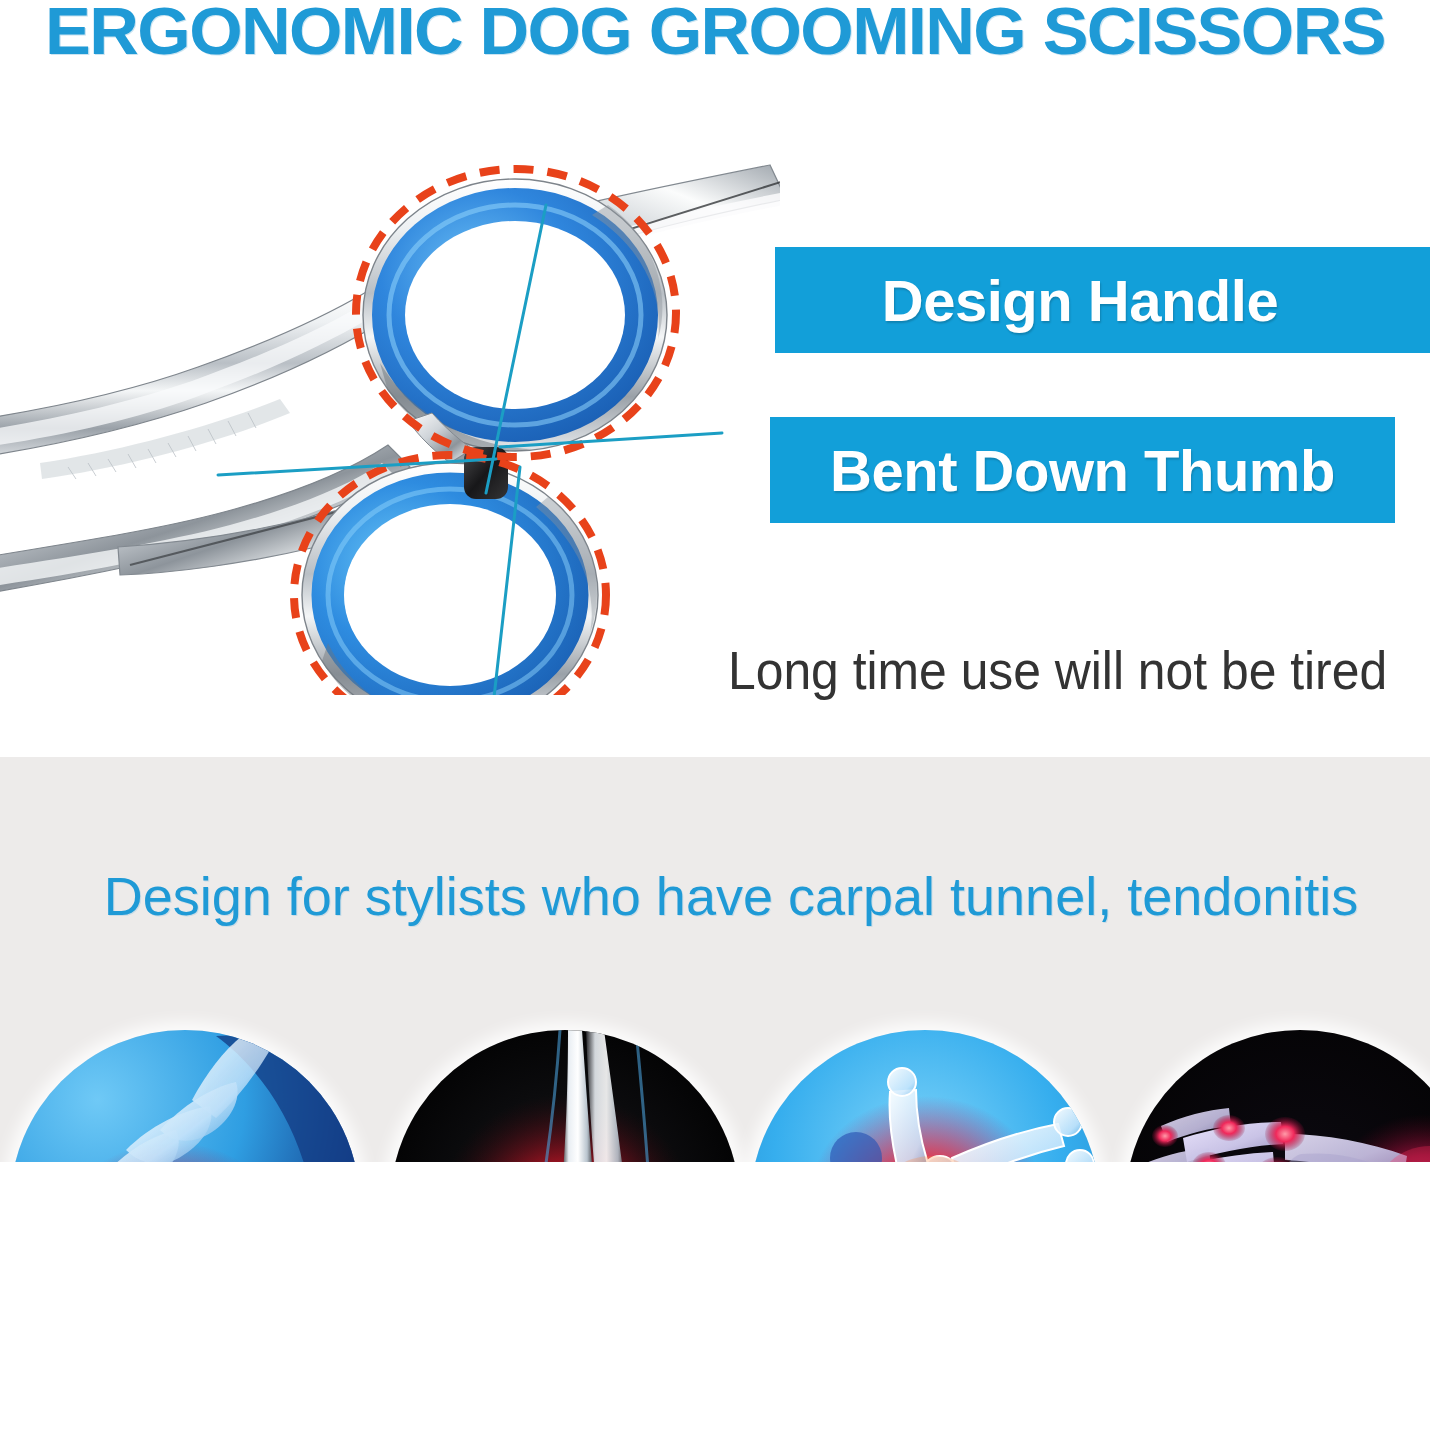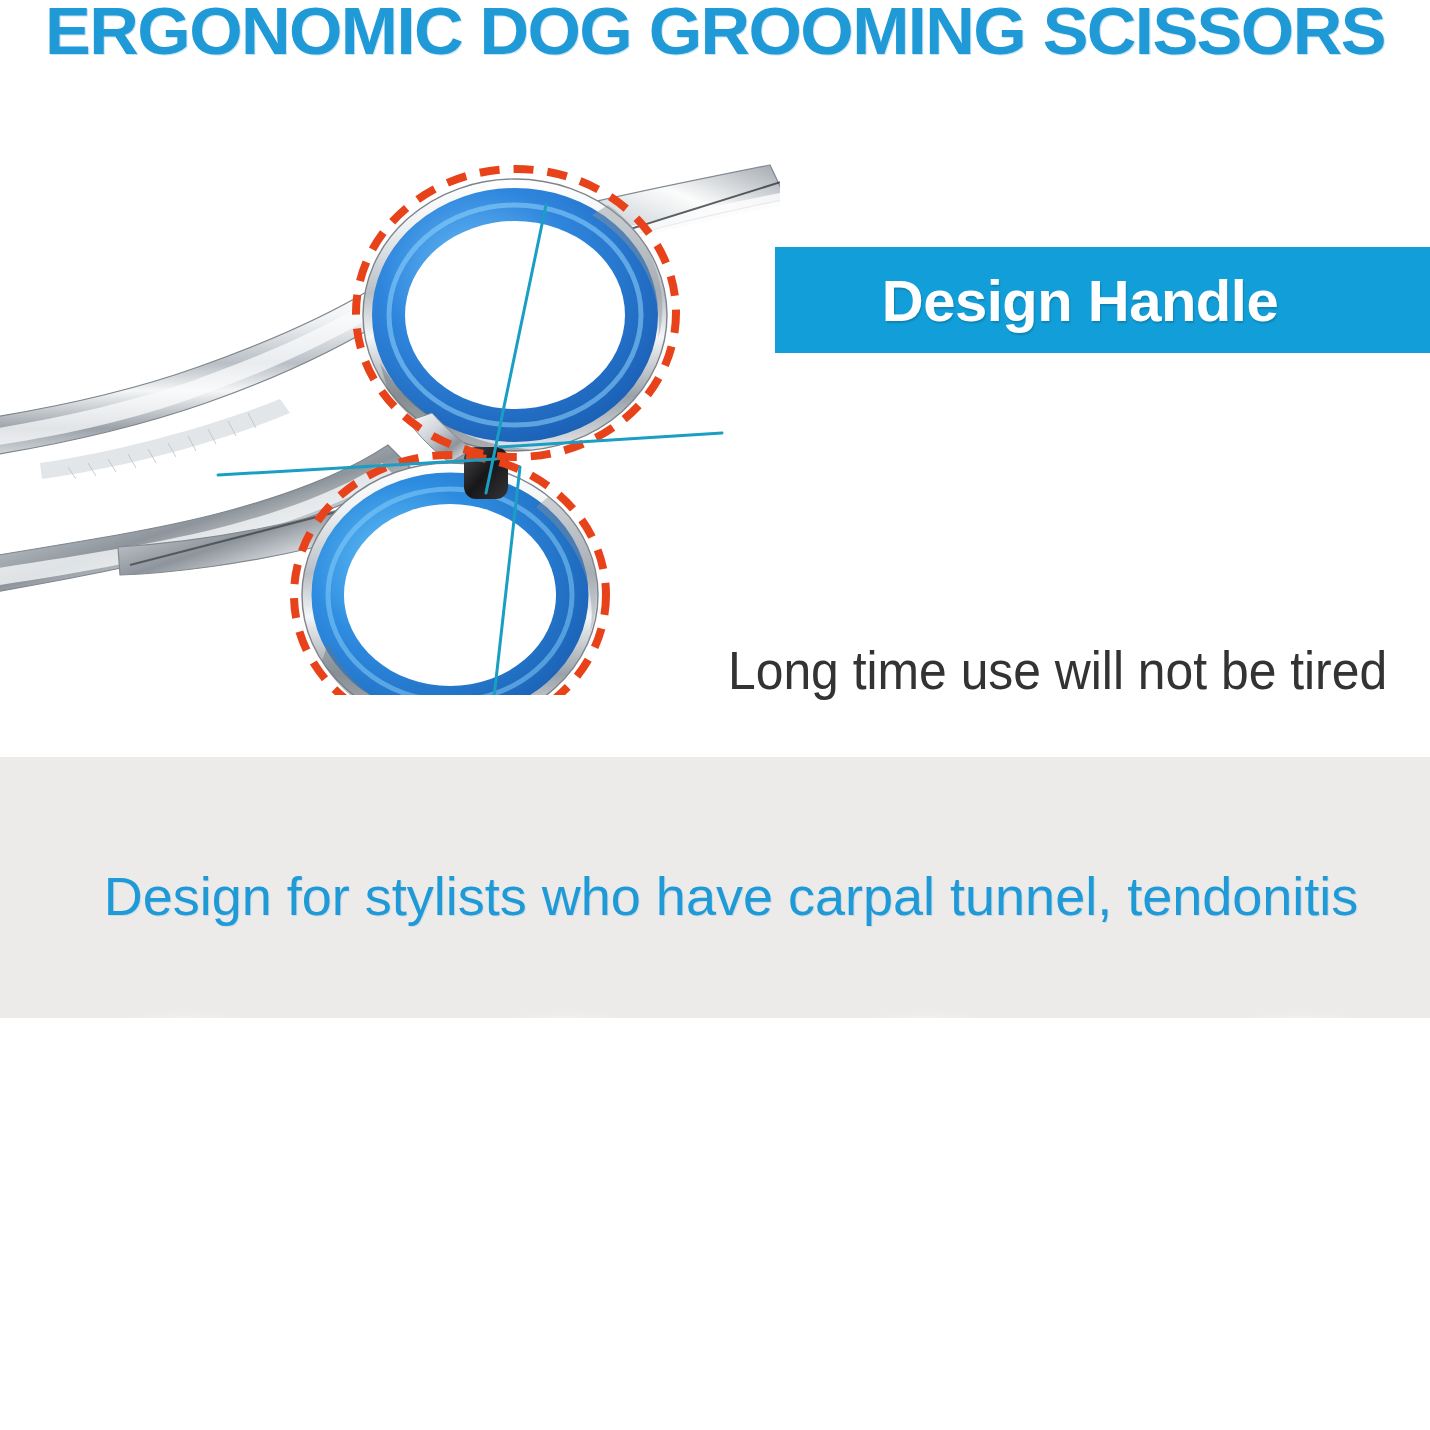--- a/index.html
+++ b/index.html
@@ -7,21 +7,21 @@
     margin: 0;
     padding: 0;
     background: #ffffff;
   }
   body {
     font-family: "Liberation Sans", sans-serif;
   }
   #page {
     position: relative;
     width: 1430px;
-    height: 1018px;
+    height: 1162px;
     overflow: hidden;
     background: #ffffff;
   }
 
   
   .top-section {
     position: absolute;
     left: 0; top: 0;
     width: 1430px;
     height: 757px;
@@ -281,20 +281,23 @@
           <line x1="566" y1="110" x2="506" y2="398"></line>
           <line x1="540" y1="372" x2="512" y2="620"></line>
         </g>
       </svg>
     </div>
 
     <div class="callout callout-1">
       <span>Design Handle</span>
     </div>
 
+    <div class="callout callout-2">
+      <span>Bent Down Thumb</span>
+    </div>
 
     <div class="tagline">Long time use will not be tired</div>
   </div>
 
   <div class="bottom-section">
 
     <div class="subhead">
       <span class="line1">Design for stylists who have carpal tunnel, tendonitis</span>
     </div>
 

